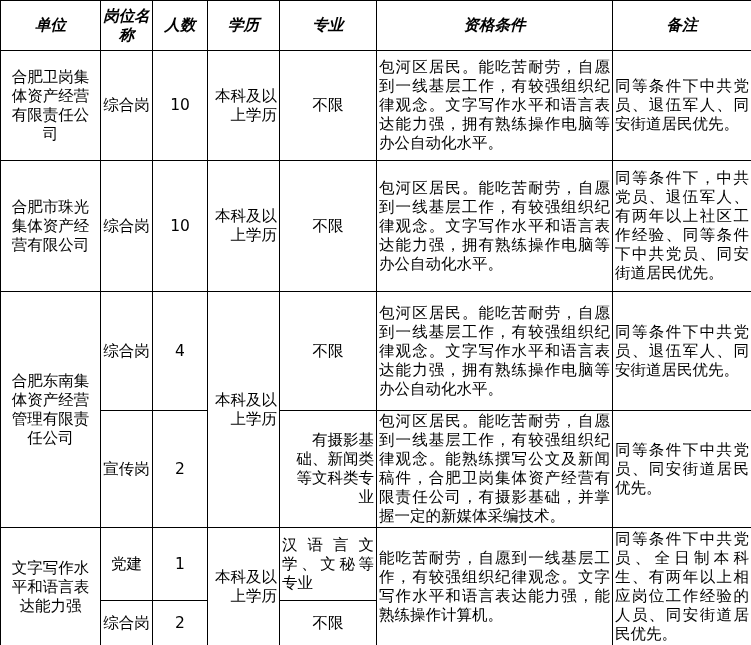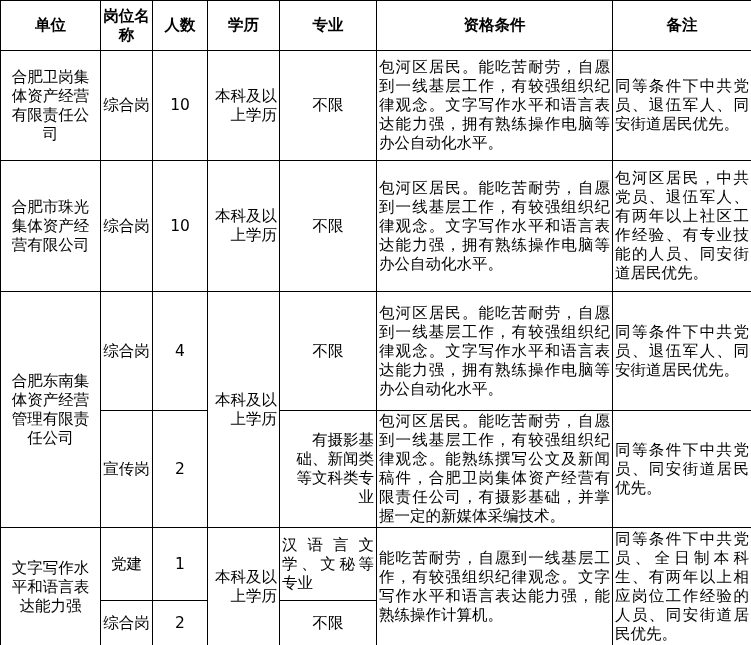--- a/index.html
+++ b/index.html
@@ -27,21 +27,21 @@
   .recruit th {
     font-weight: bold;
     text-align: center;
     font-size: 15.5px;
   }
   td.center { text-align: center; margin-top: 22px; }
   td.left   { text-align: right; }
   td.just   { text-align: justify; text-justify: inter-character; margin-left: 43px; }
   td.unit   { text-align: center; padding: 1px 7px; font-size: 15.5px; }
   
-  tr.h-head { height: 50px; }
+  tr.h-head { height: 50px; font-style: italic; }
   tr.h-r1   { height: 110px; padding-left: 36px; }
   tr.h-r2   { height: 131px; }
   tr.h-r3a  { height: 119px; }
   tr.h-r3b  { height: 114px; }
   tr.h-r4a  { height: 73px; }
   tr.h-r4b  { height: 46px; }
 </style>
 </head>
 <body>
 
@@ -77,21 +77,21 @@
     <td class="just">同等条件下中共党员、退伍军人、同安街道居民优先。</td>
   </tr>
 
   <tr class="h-r2">
     <td class="unit">合肥市珠光集体资产经营有限公司</td>
     <td class="center">综合岗</td>
     <td class="center">10</td>
     <td class="left">本科及以上学历</td>
     <td class="center">不限</td>
     <td class="just">包河区居民。能吃苦耐劳，自愿到一线基层工作，有较强组织纪律观念。文字写作水平和语言表达能力强，拥有熟练操作电脑等办公自动化水平。</td>
-    <td class="just">包河区居民，中共党员、退伍军人、有两年以上社区工作经验、有专业技能的人员、同安街道居民优先。</td>
+    <td class="just">同等条件下，中共党员、退伍军人、有两年以上社区工作经验、同等条件下中共党员、同安街道居民优先。</td>
   </tr>
 
   <tr class="h-r3a">
     <td class="unit" rowspan="2">合肥东南集体资产经营管理有限责任公司</td>
     <td class="center">综合岗</td>
     <td class="center">4</td>
     <td class="left" rowspan="2">本科及以上学历</td>
     <td class="center">不限</td>
     <td class="just">包河区居民。能吃苦耐劳，自愿到一线基层工作，有较强组织纪律观念。文字写作水平和语言表达能力强，拥有熟练操作电脑等办公自动化水平。</td>
     <td class="just">同等条件下中共党员、退伍军人、同安街道居民优先。</td>

